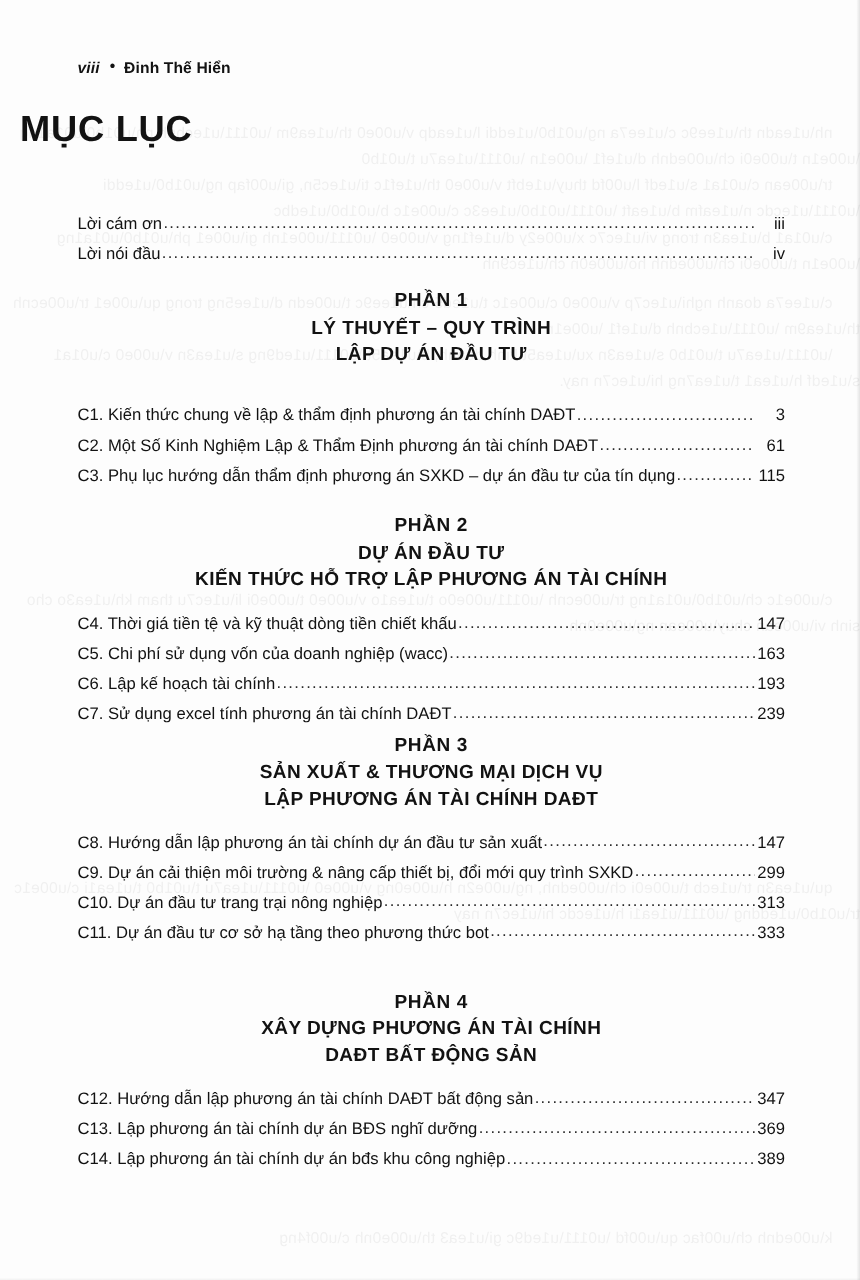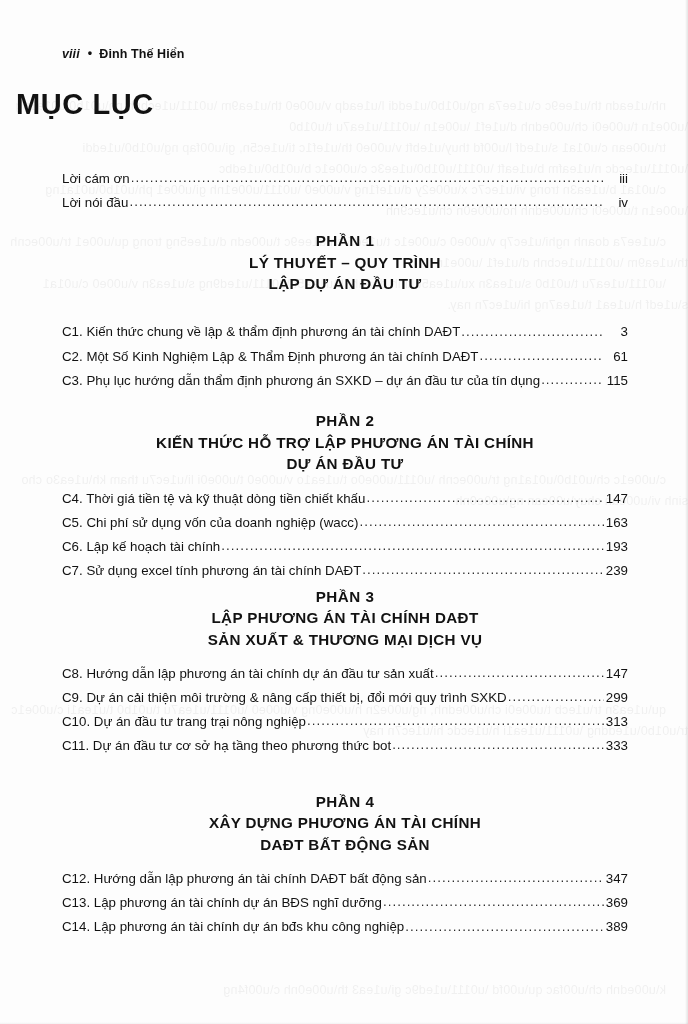--- a/index.html
+++ b/index.html
@@ -208,22 +208,22 @@
       <span class="page">61</span>
     </div>
     <div class="entry">
       <span class="label">C3. Phụ lục hướng dẫn thẩm định phương án SXKD – dự án đầu tư của tín dụng</span>
       <span class="leader"></span>
       <span class="page">115</span>
     </div>
 
     <div class="part part-2">
       <span class="num">PHẦN 2</span>
+      <span class="line">DỰ ÁN ĐẦU TƯ</span>
       <span class="line">KIẾN THỨC HỖ TRỢ LẬP PHƯƠNG ÁN TÀI CHÍNH</span>
-      <span class="line">DỰ ÁN ĐẦU TƯ</span>
     </div>
     <div class="entry">
       <span class="label">C4. Thời giá tiền tệ và kỹ thuật dòng tiền chiết khấu</span>
       <span class="leader"></span>
       <span class="page">147</span>
     </div>
     <div class="entry">
       <span class="label">C5. Chi phí sử dụng vốn của doanh  nghiệp (wacc)</span>
       <span class="leader"></span>
       <span class="page">163</span>
@@ -234,22 +234,22 @@
       <span class="page">193</span>
     </div>
     <div class="entry">
       <span class="label">C7. Sử dụng  excel tính phương án tài chính DAĐT</span>
       <span class="leader"></span>
       <span class="page">239</span>
     </div>
 
     <div class="part part-3">
       <span class="num">PHẦN 3</span>
+      <span class="line">SẢN XUẤT &amp; THƯƠNG MẠI DỊCH VỤ</span>
       <span class="line">LẬP PHƯƠNG ÁN TÀI CHÍNH DAĐT</span>
-      <span class="line">SẢN XUẤT &amp; THƯƠNG MẠI DỊCH VỤ</span>
     </div>
     <div class="entry">
       <span class="label">C8. Hướng dẫn lập phương án tài chính dự án đầu tư sản xuất</span>
       <span class="leader"></span>
       <span class="page">147</span>
     </div>
     <div class="entry">
       <span class="label">C9. Dự án cải thiện môi trường &amp; nâng cấp thiết bị, đổi mới quy trình SXKD</span>
       <span class="leader"></span>
       <span class="page">299</span>

